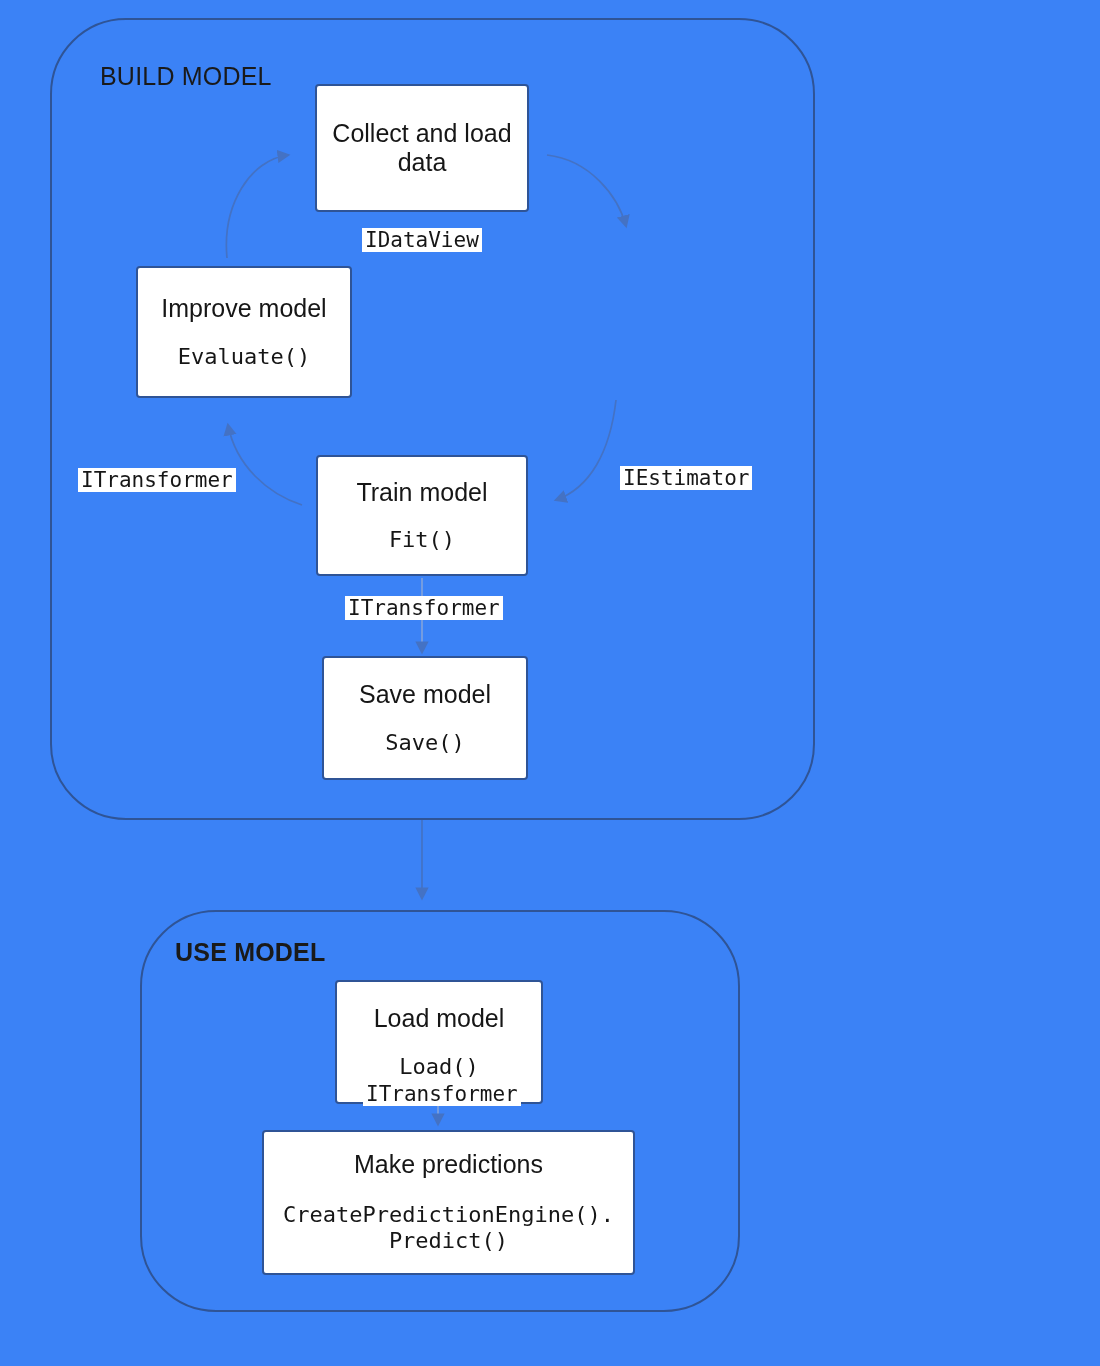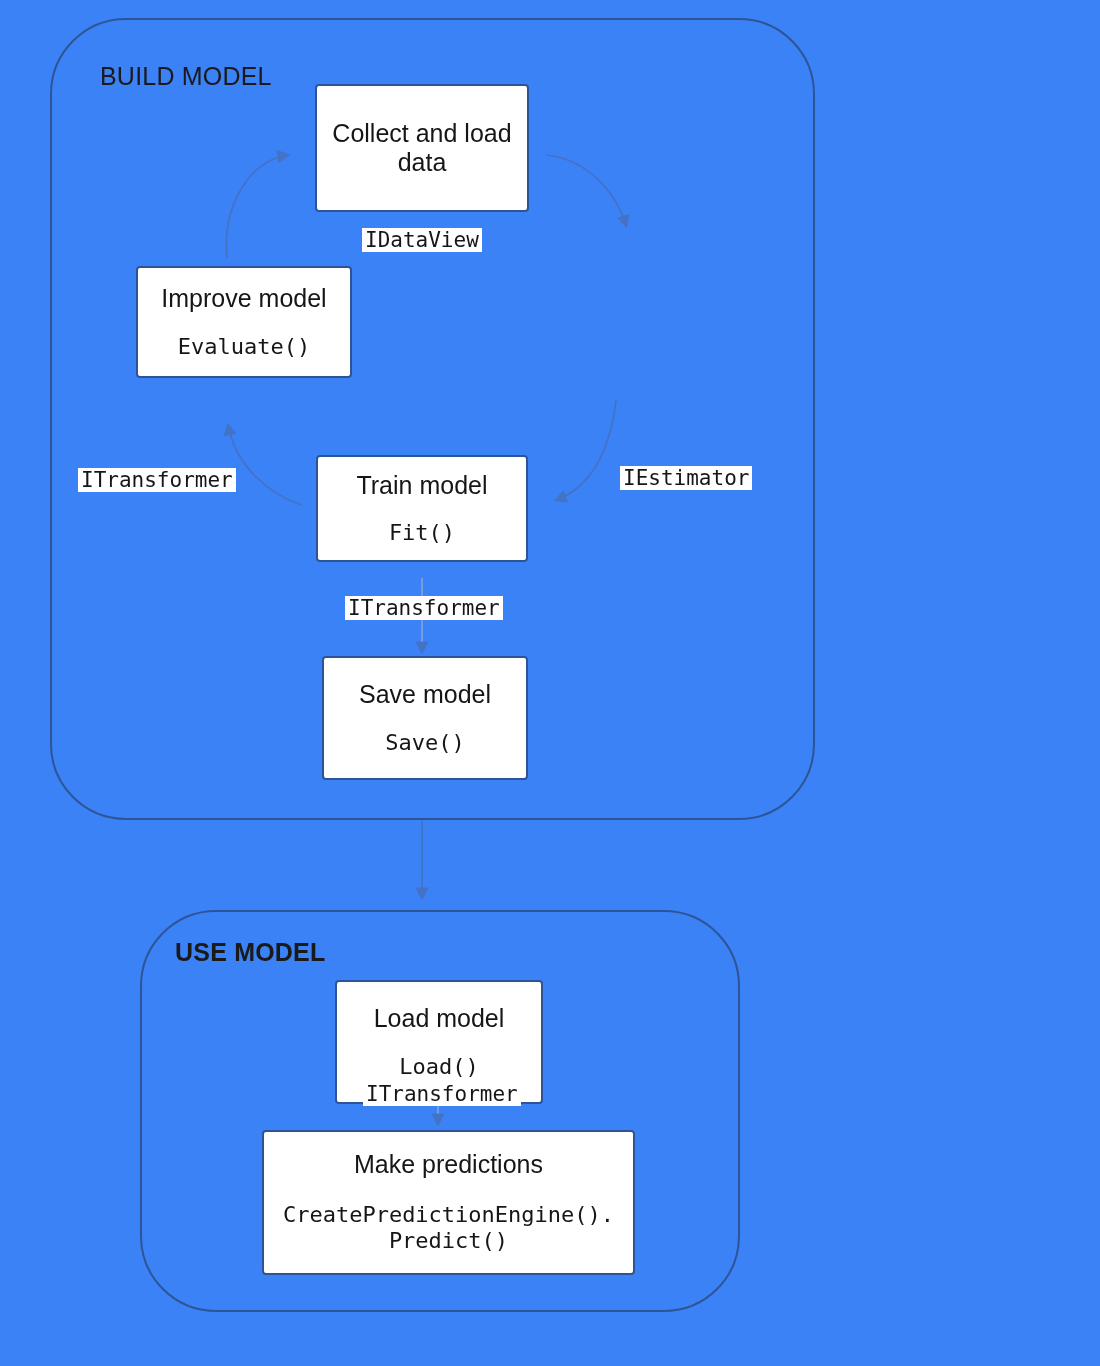--- a/index.html
+++ b/index.html
@@ -101,31 +101,31 @@
 
   <div class="group-box" style="left:50px; top:18px; width:765px; height:802px;"></div>
   <div class="group-label" style="left:100px; top:62px;">BUILD MODEL</div>
 
   <div class="node" style="left:315px; top:84px; width:214px; height:128px;">
     <div class="node-title">Collect and load data</div>
   </div>
 
   <div class="edge-label" style="left:362px; top:228px;">IDataView</div>
 
-  <div class="node" style="left:136px; top:266px; width:216px; height:112px;">
+  <div class="node" style="left:136px; top:266px; width:216px; height:132px;">
     <div class="node-title" style="margin-bottom:20px;">Improve model</div>
     <div class="node-api">Evaluate()</div>
   </div>
 
 
   <div class="edge-label" style="left:78px; top:468px;">ITransformer</div>
 
   <div class="edge-label" style="left:620px; top:466px;">IEstimator</div>
 
-  <div class="node" style="left:316px; top:455px; width:212px; height:107px;">
+  <div class="node" style="left:316px; top:455px; width:212px; height:121px;">
     <div class="node-title" style="margin-bottom:20px;">Train model</div>
     <div class="node-api">Fit()</div>
   </div>
 
   <div class="edge-label" style="left:345px; top:596px;">ITransformer</div>
 
   <div class="node" style="left:322px; top:656px; width:206px; height:124px;">
     <div class="node-title" style="margin-bottom:20px;">Save model</div>
     <div class="node-api">Save()</div>
   </div>

